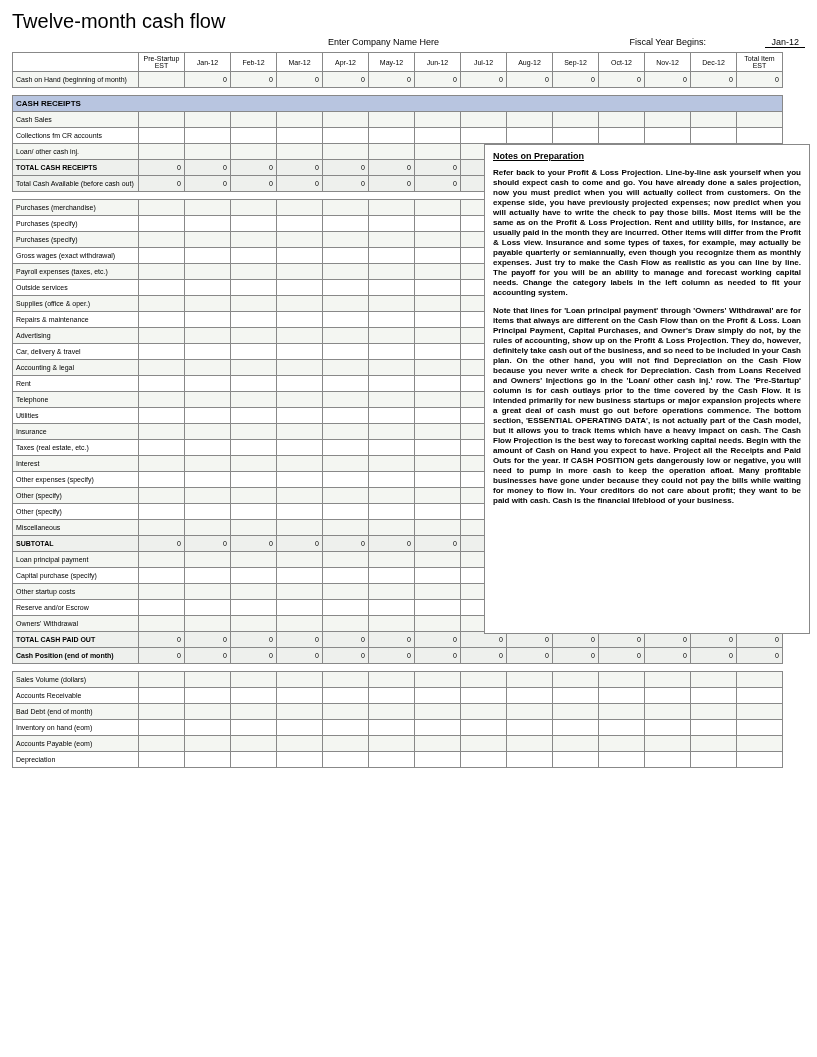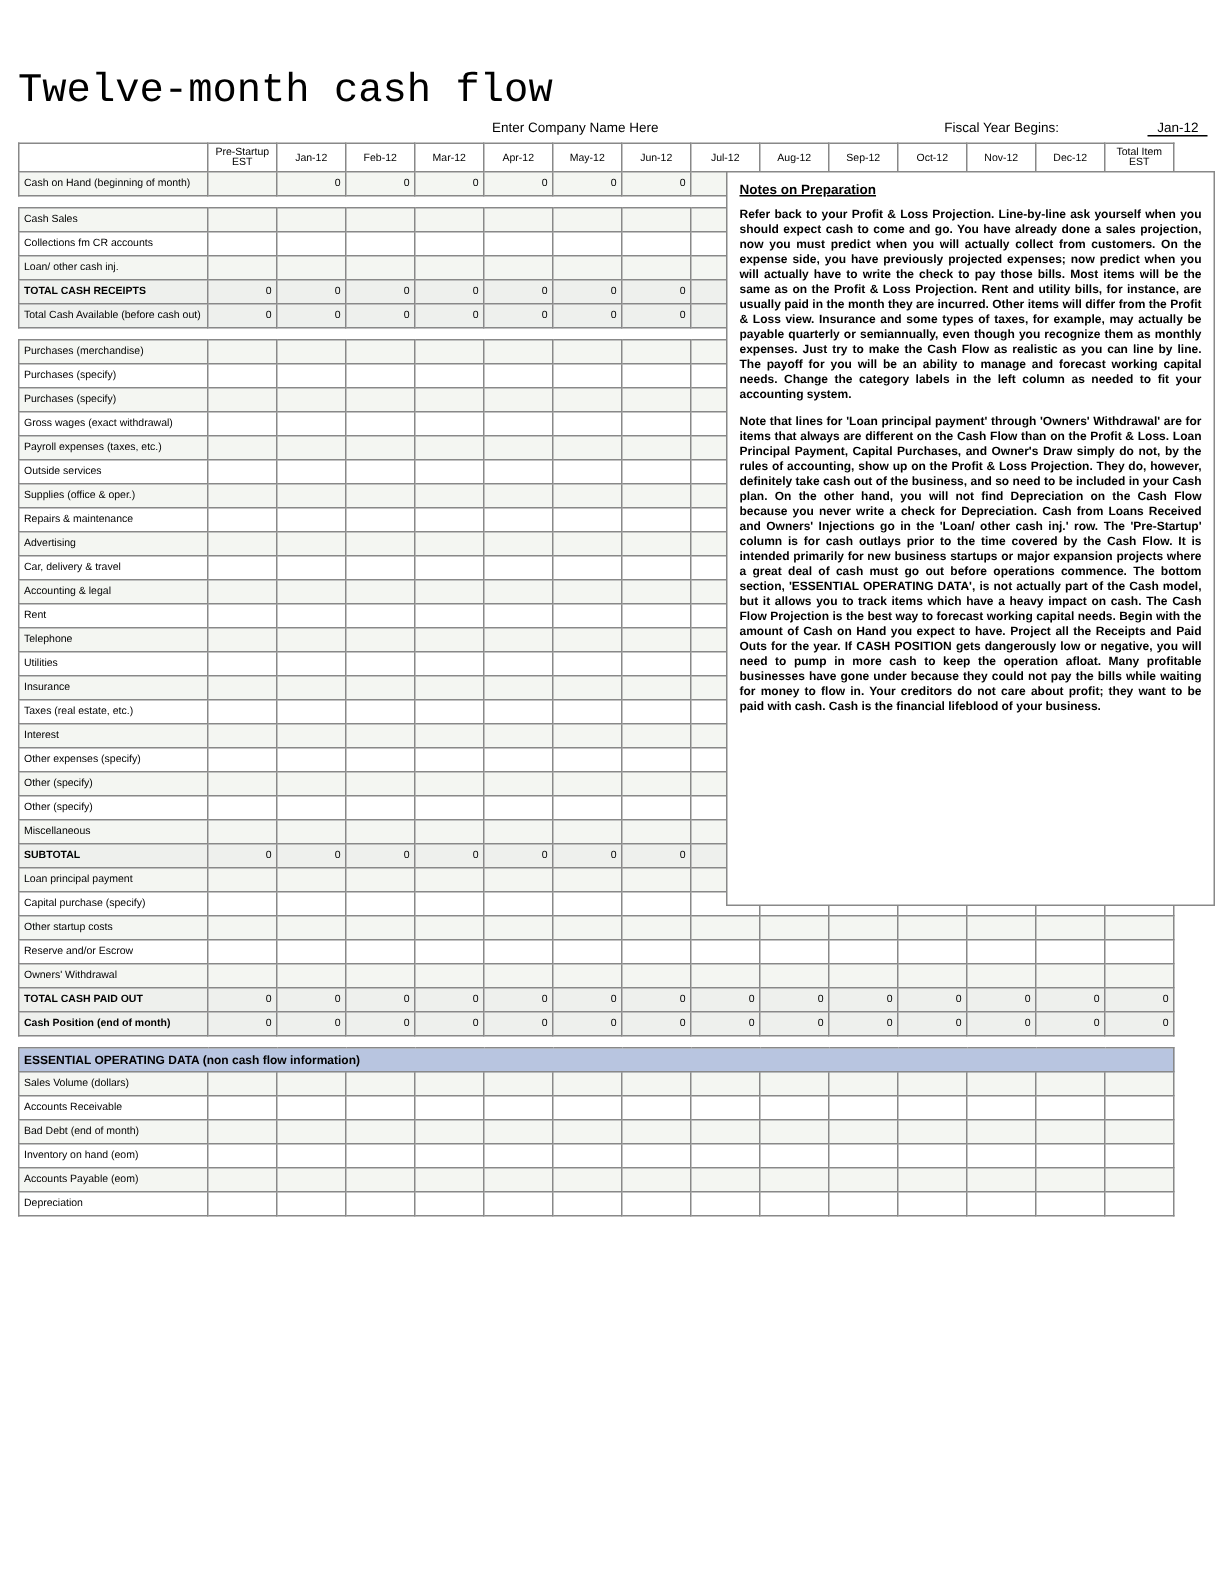--- a/index.html
+++ b/index.html
@@ -7,25 +7,24 @@
     font-family: Arial, sans-serif;
     background: #fff;
     width: 817px;
     height: 1057px;
     position: relative;
     padding: 10px 12px;
     font-size: 7px;
     color: #000;
   }
   .title {
-    font-family: Liberation Mono, monospace;
-    font-size: 27px;
+    font-family: Liberation Sans, sans-serif;
+    font-size: 20px;
     font-weight: normal;
     margin-bottom: 4px;
-    margin-top: 36px;
   }
   .header-row {
     display: flex;
     align-items: baseline;
     font-size: 9px;
     margin-bottom: 4px;
     gap: 16px;
   }
   .header-spacer1 { width: 300px; }
   .company-label { width: 210px; text-align: left; }
@@ -60,21 +59,21 @@
     text-align: left;
   }
   tr.shaded td { background: #eef0ed; }
   tr.bold td.label { font-weight: bold; }
   
   tr.z td { background: #f4f6f2; }
 
   
   .notes-box {
     position: absolute;
-    top: 114px;
+    top: 144px;
     left: 484px;
     width: 326px;
     height: 490px;
     border: 1px solid #888;
     background: #fff;
     padding: 6px 8px;
     font-family: Arial, sans-serif;
     font-size: 8px;
     line-height: 1.25;
     overflow: hidden;
@@ -155,20 +154,23 @@
         <td class="num">0</td>
         <td class="num">0</td>
         <td class="num">0</td>
         <td class="num">0</td>
         <td class="num">0</td>
         <td class="num">0</td>
       </tr>
       <tr>
         <td colspan="15" style="border: none; height: 8px;"></td>
       </tr>
+      <tr class="section">
+        <td colspan="15">CASH RECEIPTS</td>
+      </tr>
       <tr class="z">
         <td class="label">Cash Sales</td>
         <td class="num"></td>
         <td class="num"></td>
         <td class="num"></td>
         <td class="num"></td>
         <td class="num"></td>
         <td class="num"></td>
         <td class="num"></td>
         <td class="num"></td>
@@ -738,23 +740,20 @@
         <td class="num">0</td>
         <td class="num">0</td>
         <td class="num">0</td>
         <td class="num">0</td>
         <td class="num">0</td>
         <td class="num">0</td>
         <td class="num">0</td>
       </tr>
       <tr>
         <td colspan="15" style="border: none; height: 8px;"></td>
-      </tr>
-      <tr class="section">
-        <td colspan="15">ESSENTIAL OPERATING DATA (non cash flow information)</td>
       </tr>
       <tr class="z">
         <td class="label">Sales Volume (dollars)</td>
         <td class="num"></td>
         <td class="num"></td>
         <td class="num"></td>
         <td class="num"></td>
         <td class="num"></td>
         <td class="num"></td>
         <td class="num"></td>

